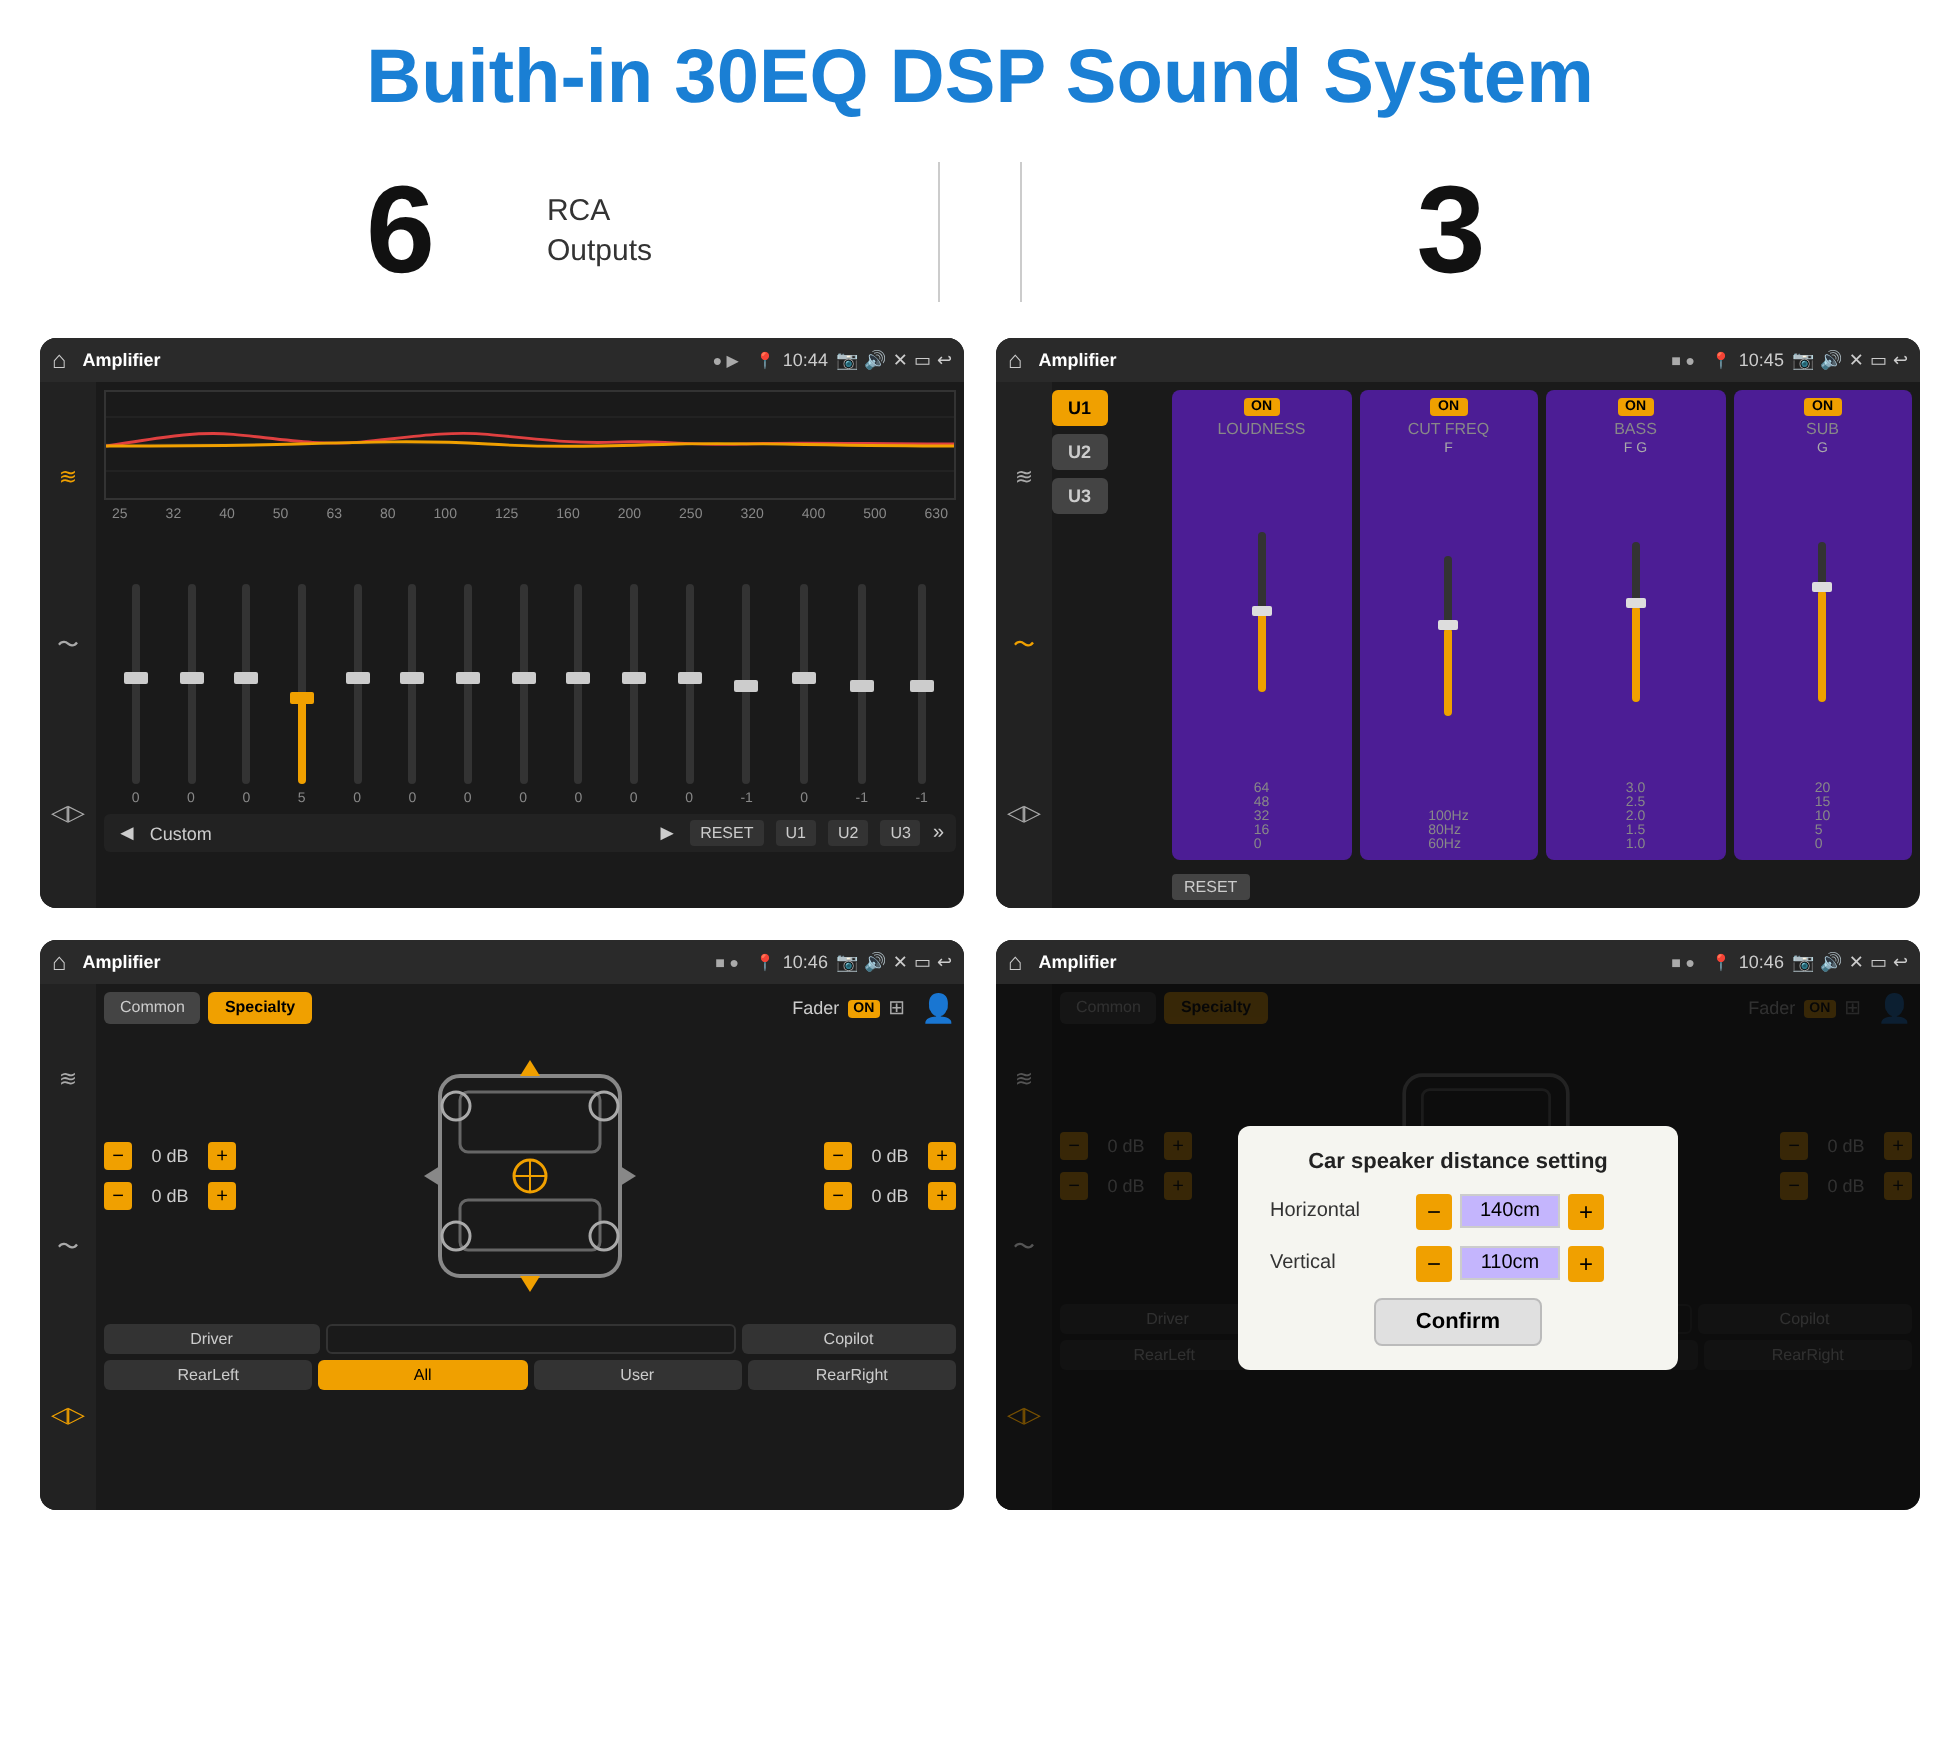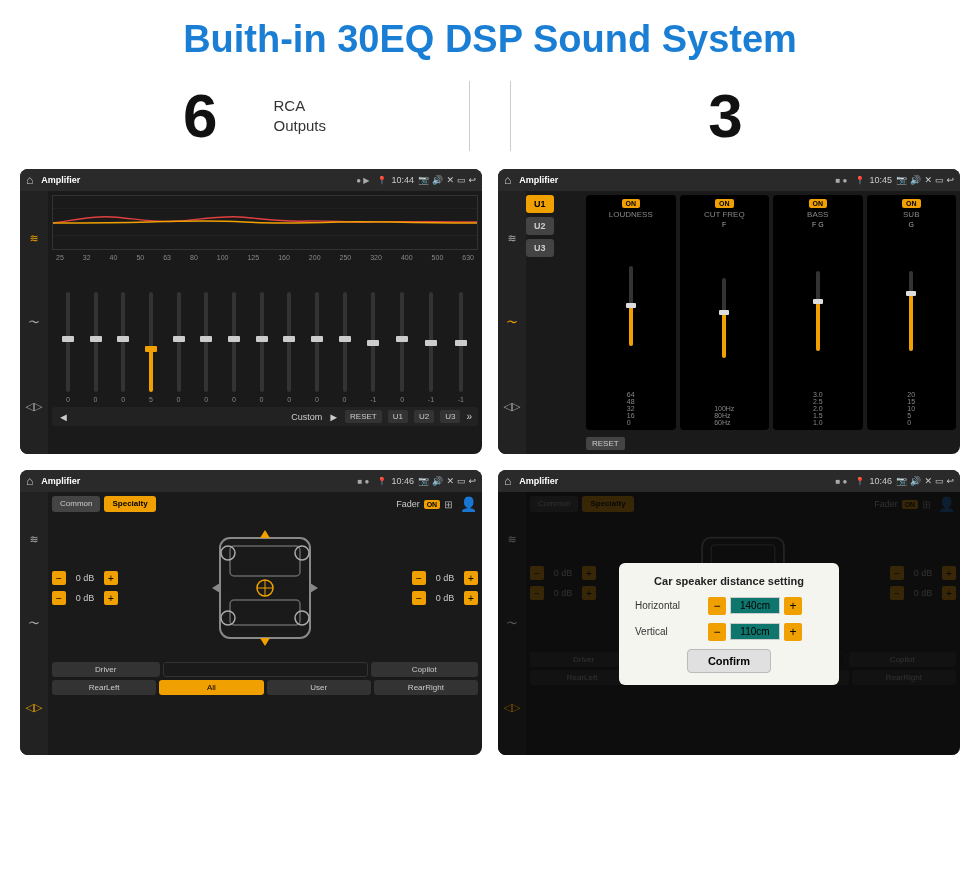--- a/index.html
+++ b/index.html
@@ -169,21 +169,21 @@
     .eq-playback {
       display: flex;
       align-items: center;
       gap: 6px;
       margin-top: 4px;
       background: #222;
       padding: 3px 6px;
       border-radius: 3px;
     }
     .play-btn { color: #ccc; font-size: 11px; cursor: pointer; }
-    .play-label { color: #ccc; font-size: 9px; flex: 1; text-align: right; }
+    .play-label { color: #ccc; font-size: 9px; flex: 1; text-align: left; }
     .play-btn-small {
       background: #333;
       color: #ccc;
       border: none;
       font-size: 8px;
       padding: 2px 5px;
       border-radius: 2px;
       cursor: pointer;
     }
     .crossover-u-buttons {
@@ -203,21 +203,21 @@
       border-radius: 3px;
       cursor: pointer;
       text-align: center;
     }
     .u-btn.inactive { background: #444; color: #ccc; }
     .crossover-col {
       display: flex;
       flex-direction: column;
       align-items: center;
       flex: 1;
-      background: #000000;
+      background: #4c1d95;
       border-radius: 4px;
       padding: 4px 2px;
     }
     .crossover-col-label {
       font-size: 8px;
       color: #888;
       margin-bottom: 2px;
     }
     .on-badge {
       background: #f0a000;
@@ -349,21 +349,21 @@
       width: 18px;
       height: 18px;
       border-radius: 2px;
       font-size: 12px;
       cursor: pointer;
       display: flex;
       align-items: center;
       justify-content: center;
     }
     .step-val {
-      background: #0f766e;
+      background: #c4b5fd;
       border: 1px solid #ccc;
       font-size: 10px;
       width: 50px;
       text-align: center;
       padding: 2px;
     }
     .dialog-confirm {
       background: #e0e0e0;
       border: 1px solid #bbb;
       border-radius: 4px;

